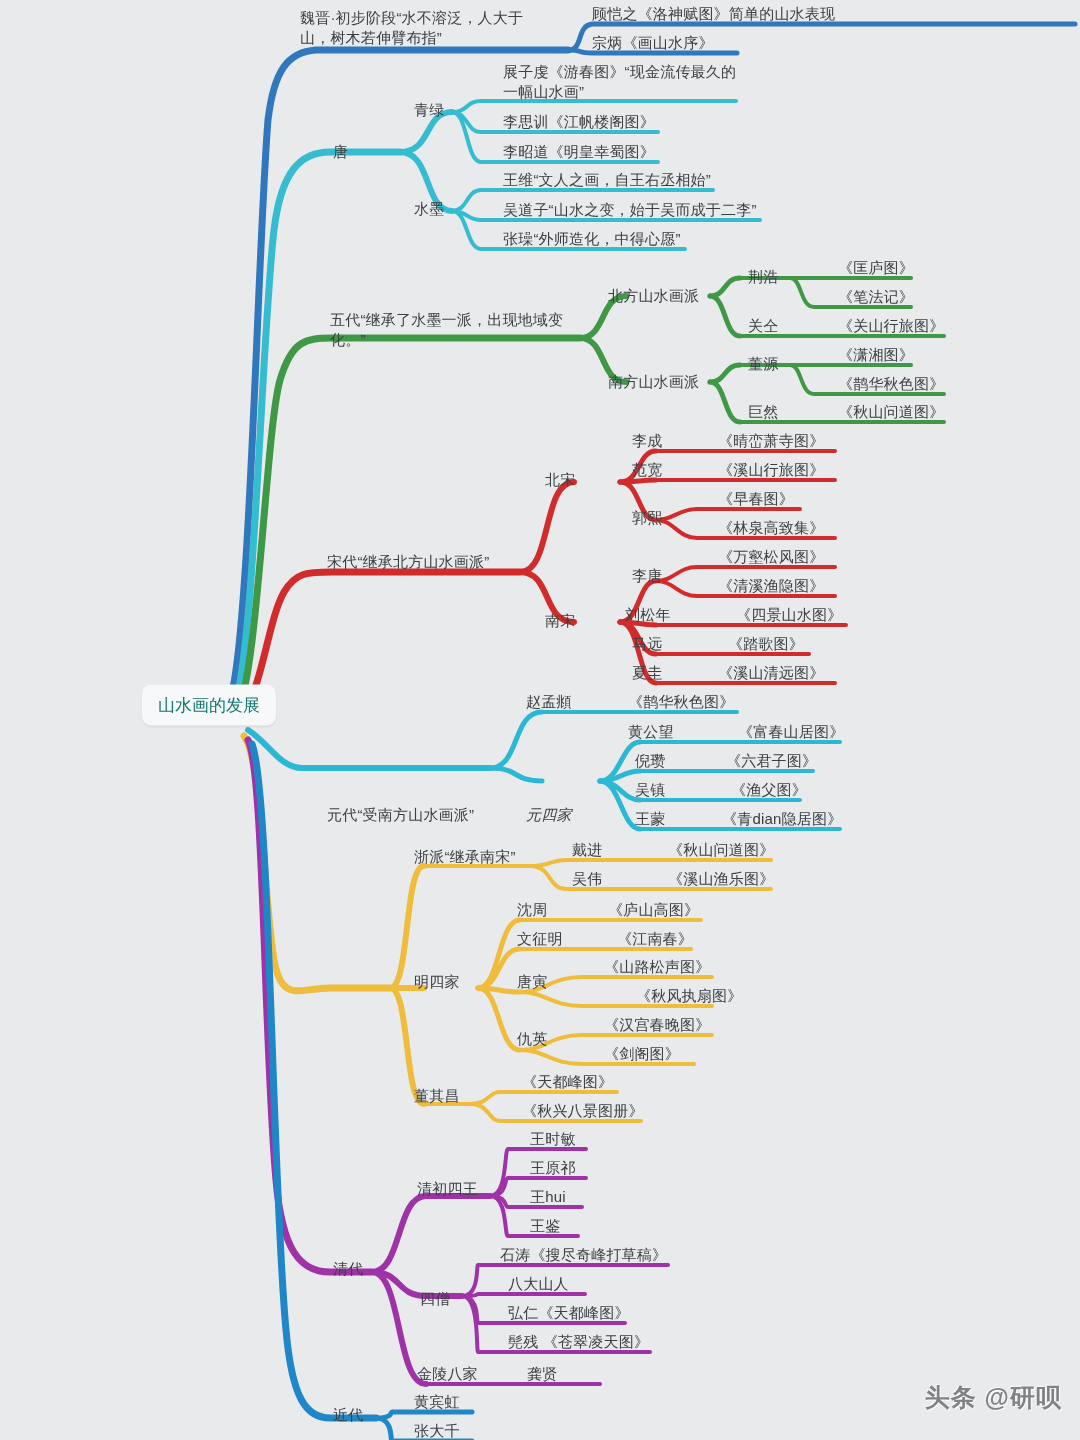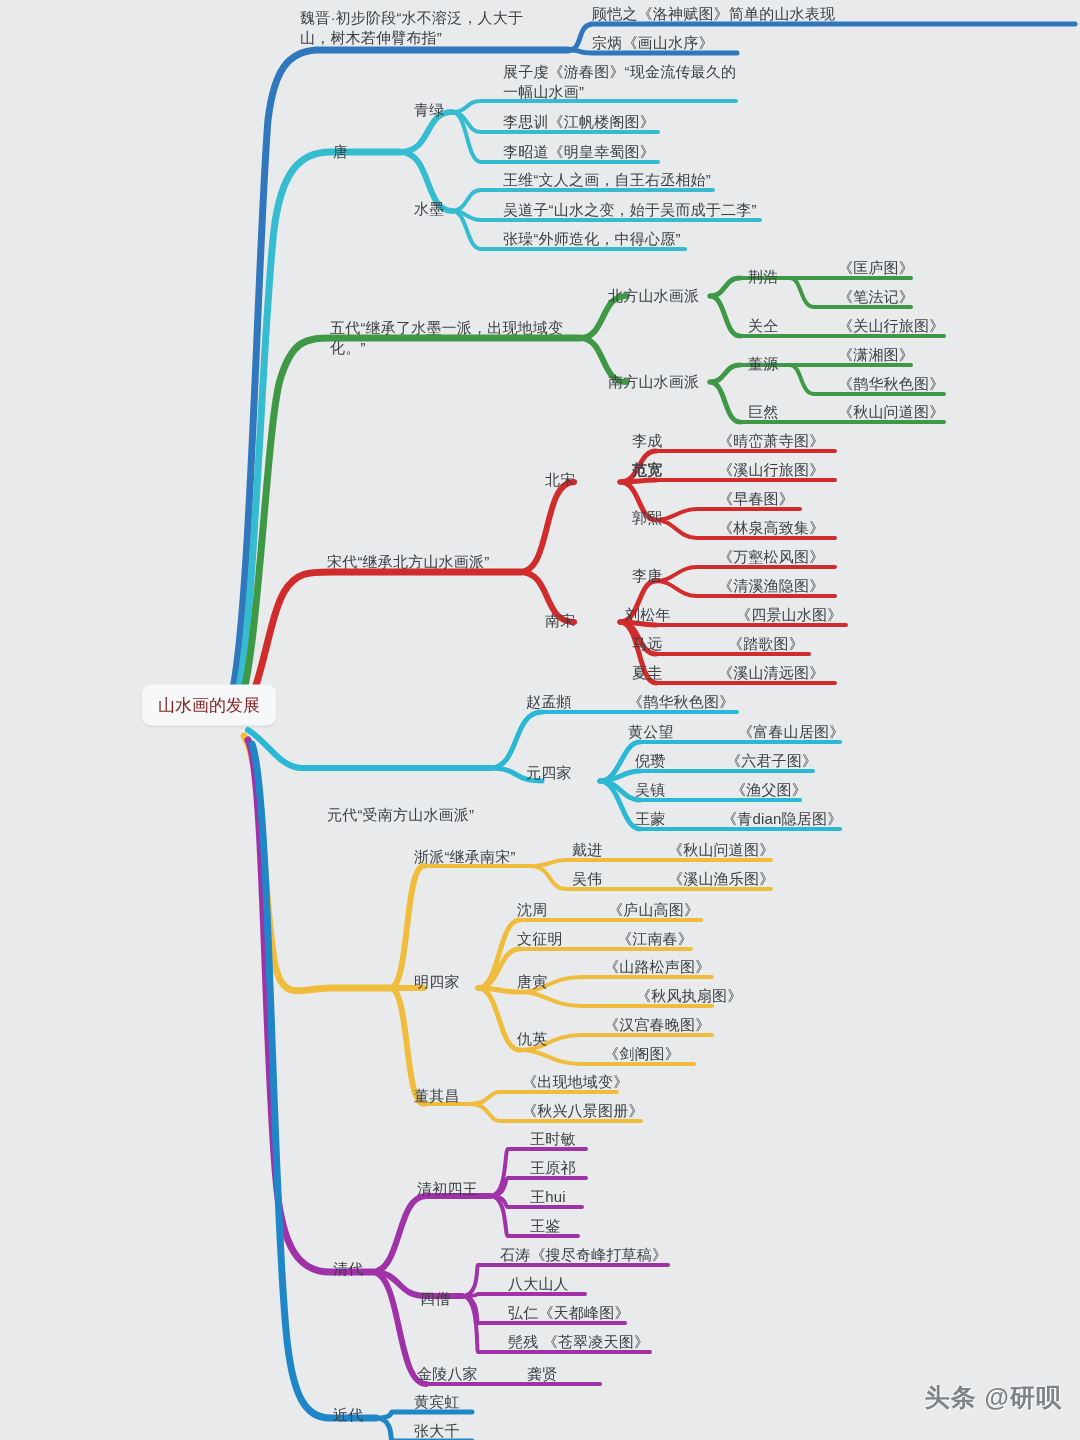--- a/index.html
+++ b/index.html
@@ -18,21 +18,21 @@
     white-space:pre;
     letter-spacing:.2px;
   }
   .lbl.wrap{white-space:normal;}
   #root-node{
     position:absolute;
     background:#f7f8f9;
     border-radius:9px;
     padding:9px 16px;
     font-size:17px;
-    color:#7f1d1d;
+    color:#0f766e;
     box-shadow:0 1px 2px rgba(0,0,0,.08);
     white-space:nowrap;
   }
   #watermark{
     position:absolute;right:18px;bottom:26px;
     font-size:25px;font-weight:bold;color:#6d7175;
     letter-spacing:1px;
     text-shadow:1px 1px 0 #ffffff,-1px -1px 0 rgba(255,255,255,.7);
     opacity:.85;
   }
@@ -188,59 +188,59 @@
 <div class="lbl" style="left:414px;top:100px;">青绿</div>
 <div class="lbl wrap" style="left:503px;top:62px;width:240px;">展子虔《游春图》“现金流传最久的
 一幅山水画”</div>
 <div class="lbl" style="left:503px;top:112px;">李思训《江帆楼阁图》</div>
 <div class="lbl" style="left:503px;top:142px;">李昭道《明皇幸蜀图》</div>
 <div class="lbl" style="left:414px;top:199px;">水墨</div>
 <div class="lbl" style="left:503px;top:170px;">王维“文人之画，自王右丞相始”</div>
 <div class="lbl" style="left:503px;top:200px;">吴道子“山水之变，始于吴而成于二李”</div>
 <div class="lbl" style="left:503px;top:229px;">张璪“外师造化，中得心愿”</div>
 
-<div class="lbl wrap" style="left:330px;top:318px;width:250px;">五代“继承了水墨一派，出现地域变
+<div class="lbl wrap" style="left:330px;top:310px;width:250px;">五代“继承了水墨一派，出现地域变
 化。”</div>
 <div class="lbl" style="left:608px;top:286px;">北方山水画派</div>
 <div class="lbl" style="left:748px;top:267px;">荆浩</div>
 <div class="lbl" style="left:838px;top:258px;">《匡庐图》</div>
 <div class="lbl" style="left:838px;top:287px;">《笔法记》</div>
 <div class="lbl" style="left:748px;top:316px;">关仝</div>
 <div class="lbl" style="left:838px;top:316px;">《关山行旅图》</div>
 <div class="lbl" style="left:608px;top:372px;">南方山水画派</div>
 <div class="lbl" style="left:748px;top:354px;">董源</div>
 <div class="lbl" style="left:838px;top:345px;">《潇湘图》</div>
 <div class="lbl" style="left:838px;top:374px;">《鹊华秋色图》</div>
 <div class="lbl" style="left:748px;top:402px;">巨然</div>
 <div class="lbl" style="left:838px;top:402px;">《秋山问道图》</div>
 
 <div class="lbl" style="left:327px;top:552px;">宋代“继承北方山水画派”</div>
 <div class="lbl" style="left:545px;top:470px;">北宋</div>
 <div class="lbl" style="left:632px;top:431px;">李成</div>
 <div class="lbl" style="left:718px;top:431px;">《晴峦萧寺图》</div>
-<div class="lbl" style="left:632px;top:460px;font-weight:bold;">范宽</div>
+<div class="lbl" style="left:632px;top:460px;">范宽</div>
 <div class="lbl" style="left:718px;top:460px;">《溪山行旅图》</div>
 <div class="lbl" style="left:632px;top:508px;">郭熙</div>
 <div class="lbl" style="left:718px;top:489px;">《早春图》</div>
 <div class="lbl" style="left:718px;top:518px;">《林泉高致集》</div>
 <div class="lbl" style="left:545px;top:611px;">南宋</div>
 <div class="lbl" style="left:632px;top:566px;">李唐</div>
 <div class="lbl" style="left:718px;top:547px;">《万壑松风图》</div>
 <div class="lbl" style="left:718px;top:576px;">《清溪渔隐图》</div>
 <div class="lbl" style="left:625px;top:605px;">刘松年</div>
 <div class="lbl" style="left:736px;top:605px;">《四景山水图》</div>
 <div class="lbl" style="left:632px;top:634px;">马远</div>
 <div class="lbl" style="left:728px;top:634px;">《踏歌图》</div>
 <div class="lbl" style="left:632px;top:663px;">夏圭</div>
 <div class="lbl" style="left:718px;top:663px;">《溪山清远图》</div>
 
 <div class="lbl" style="left:327px;top:793px;margin-top:12px;">元代“受南方山水画派”</div>
 <div class="lbl" style="left:526px;top:692px;">赵孟頫</div>
 <div class="lbl" style="left:628px;top:692px;">《鹊华秋色图》</div>
-<div class="lbl" style="left:526px;top:763px;">元四家</div>
+<div class="lbl" style="left:526px;top:805px;font-style:italic;">元四家</div>
 <div class="lbl" style="left:628px;top:722px;">黄公望</div>
 <div class="lbl" style="left:738px;top:722px;">《富春山居图》</div>
 <div class="lbl" style="left:635px;top:751px;">倪瓒</div>
 <div class="lbl" style="left:726px;top:751px;">《六君子图》</div>
 <div class="lbl" style="left:635px;top:780px;">吴镇</div>
 <div class="lbl" style="left:731px;top:780px;">《渔父图》</div>
 <div class="lbl" style="left:635px;top:809px;">王蒙</div>
 <div class="lbl" style="left:722px;top:809px;">《青dian隐居图》</div>
 
 <div class="lbl" style="left:414px;top:847px;">浙派“继承南宋”</div>
@@ -253,21 +253,21 @@
 <div class="lbl" style="left:608px;top:900px;">《庐山高图》</div>
 <div class="lbl" style="left:517px;top:929px;">文征明</div>
 <div class="lbl" style="left:617px;top:929px;">《江南春》</div>
 <div class="lbl" style="left:517px;top:972px;">唐寅</div>
 <div class="lbl" style="left:604px;top:957px;">《山路松声图》</div>
 <div class="lbl" style="left:604px;top:986px;margin-left:32px;">《秋风执扇图》</div>
 <div class="lbl" style="left:517px;top:1029px;">仇英</div>
 <div class="lbl" style="left:604px;top:1015px;">《汉宫春晚图》</div>
 <div class="lbl" style="left:604px;top:1044px;">《剑阁图》</div>
 <div class="lbl" style="left:414px;top:1086px;">董其昌</div>
-<div class="lbl" style="left:522px;top:1072px;">《出现地域变》</div>
+<div class="lbl" style="left:522px;top:1072px;">《天都峰图》</div>
 <div class="lbl" style="left:522px;top:1101px;">《秋兴八景图册》</div>
 
 <div class="lbl" style="left:333px;top:1259px;">清代</div>
 <div class="lbl" style="left:417px;top:1179px;">清初四王</div>
 <div class="lbl" style="left:530px;top:1129px;">王时敏</div>
 <div class="lbl" style="left:530px;top:1158px;">王原祁</div>
 <div class="lbl" style="left:530px;top:1187px;">王hui</div>
 <div class="lbl" style="left:530px;top:1216px;">王鉴</div>
 <div class="lbl" style="left:420px;top:1289px;">四僧</div>
 <div class="lbl" style="left:500px;top:1245px;">石涛《搜尽奇峰打草稿》</div>

